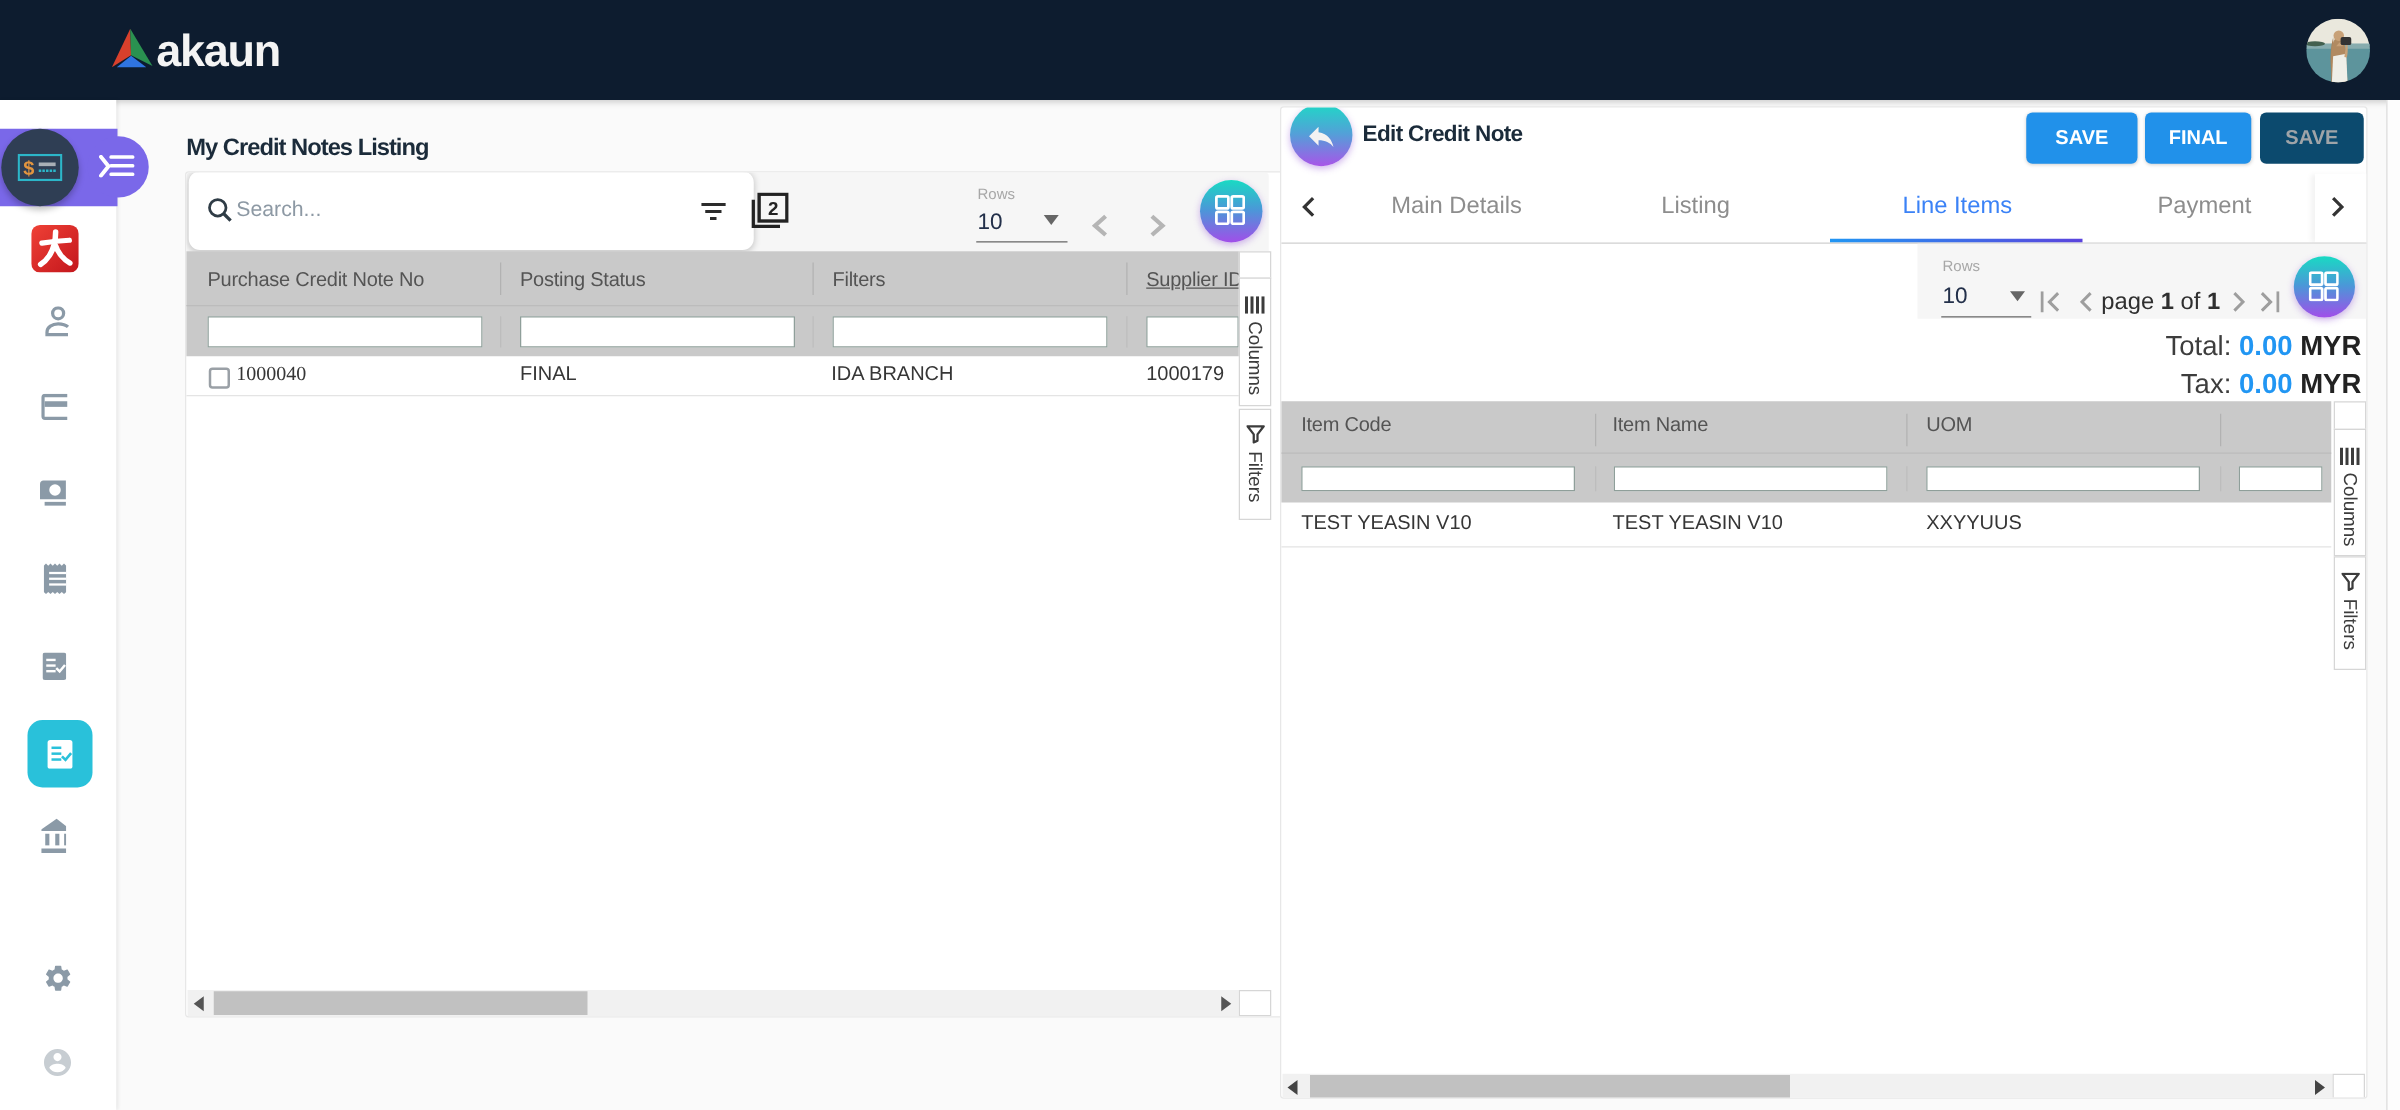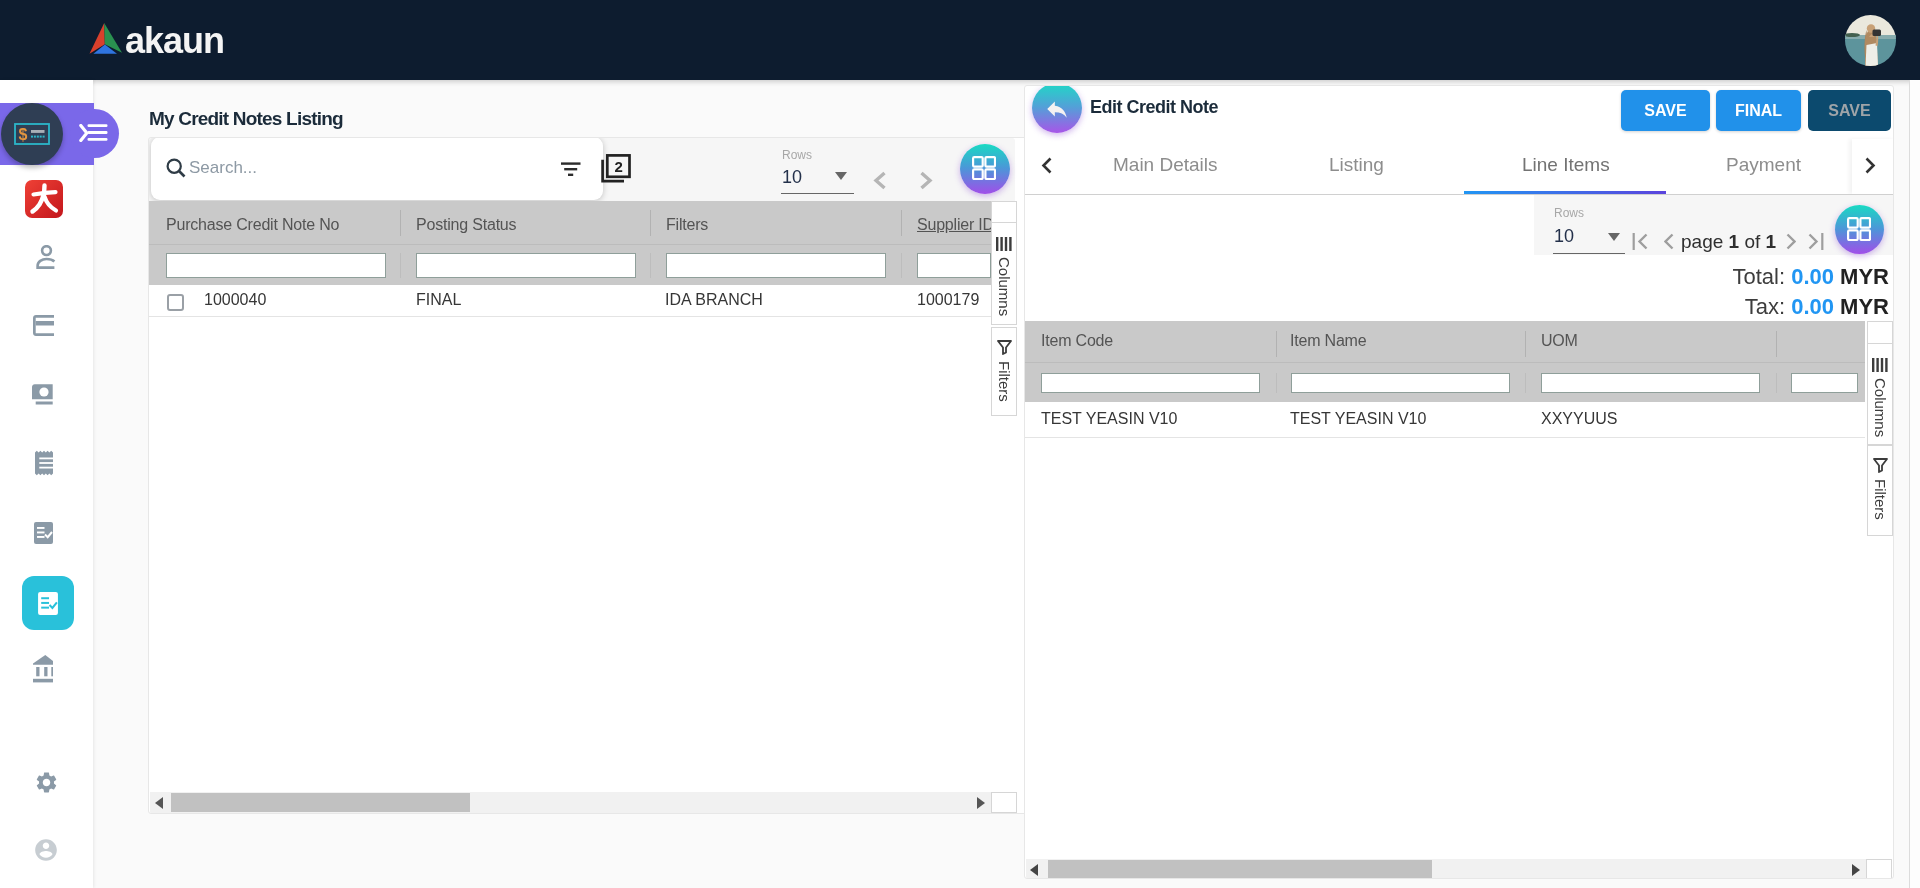--- a/index.html
+++ b/index.html
@@ -274,21 +274,21 @@
   <div class="sep" style="left:752px; top:72px; height:26px;"></div>
   <div class="sep f" style="left:251px; top:115px; height:25px;"></div>
   <div class="sep f" style="left:501px; top:115px; height:25px;"></div>
   <div class="sep f" style="left:752px; top:115px; height:25px;"></div>
   <div class="finput" style="left:17px;  top:115px; width:220px;"></div>
   <div class="finput" style="left:267px; top:115px; width:220px;"></div>
   <div class="finput" style="left:517px; top:115px; width:220px;"></div>
   <div class="finput" style="left:768px; top:115px; width:74px;"></div>
 
   <div class="cbx" style="left:18px; top:156px;"></div>
-  <div class="cell" style="left:55px; top:153px;">1000040</div>
+  <div class="cell" style="left:40px; top:153px;font-family:Liberation Serif, serif;">1000040</div>
   <div class="cell" style="left:267px; top:153px;">FINAL</div>
   <div class="cell" style="left:516px; top:153px;">IDA BRANCH</div>
   <div class="cell" style="left:768px; top:153px;">1000179</div>
   <div class="rowline" style="left:0; top:178px; width:843px;"></div>
 
   <div class="hsb-track" style="left:1px; top:654px; width:841px; height:21px;"></div>
   <div class="sb-arrow" style="left:6px; top:659px; border-top:6px solid transparent; border-bottom:6px solid transparent; border-right:8px solid #555;"></div>
   <div class="sb-arrow" style="left:828px; top:659px; border-top:6px solid transparent; border-bottom:6px solid transparent; border-left:8px solid #555;"></div>
   <div class="hsb-thumb" style="left:22px; top:655px; width:299px; height:19px;"></div>
 
@@ -322,21 +322,21 @@
   <div class="h1" style="left:65px; top:11px; font-size:18px; letter-spacing:-0.5px;">Edit Credit Note</div>
   <div class="btn" style="left:596px; top:4px; width:89px; line-height:41px;">SAVE</div>
   <div class="btn" style="left:691px; top:4px; width:85px; line-height:41px;">FINAL</div>
   <div class="btn disabled" style="left:783px; top:4px; width:83px; line-height:41px;">SAVE</div>
 
   <svg class="abs" style="left:16px; top:71px;" width="11" height="17" viewBox="0 0 11 17">
     <path d="M9.5 1.5 L2.5 8.5 L9.5 15.5" stroke="#333" stroke-width="2.6" fill="none"></path>
   </svg>
   <div class="tab" style="left:88px;  top:68px;">Main Details</div>
   <div class="tab" style="left:304px; top:68px;">Listing</div>
-  <div class="tab" style="left:497px; top:68px; color:#737373;">Line Items</div>
+  <div class="tab" style="left:497px; top:68px; color:#3b82f6;">Line Items</div>
   <div class="tab" style="left:701px; top:68px;">Payment</div>
   <div class="abs" style="left:827px; top:53px; width:43px; height:55px; background:#fff; box-shadow:-3px 0 4px rgba(0,0,0,0.05);"></div>
   <svg class="abs" style="left:840px; top:71px;" width="11" height="17" viewBox="0 0 11 17">
     <path d="M1.5 1.5 L8.5 8.5 L1.5 15.5" stroke="#333" stroke-width="2.6" fill="none"></path>
   </svg>
   <div class="tabline" style="left:439px; top:105px; width:202px;"></div>
   <div class="abs" style="left:0; top:108px; width:870px; height:1px; background:#d0d0d0;"></div>
 
   <div class="abs" style="left:509px; top:109px; width:361px; height:60px; background:#f6f6f6;"></div>
   <div class="rows-lbl" style="left:529px; top:120px;">Rows</div>

